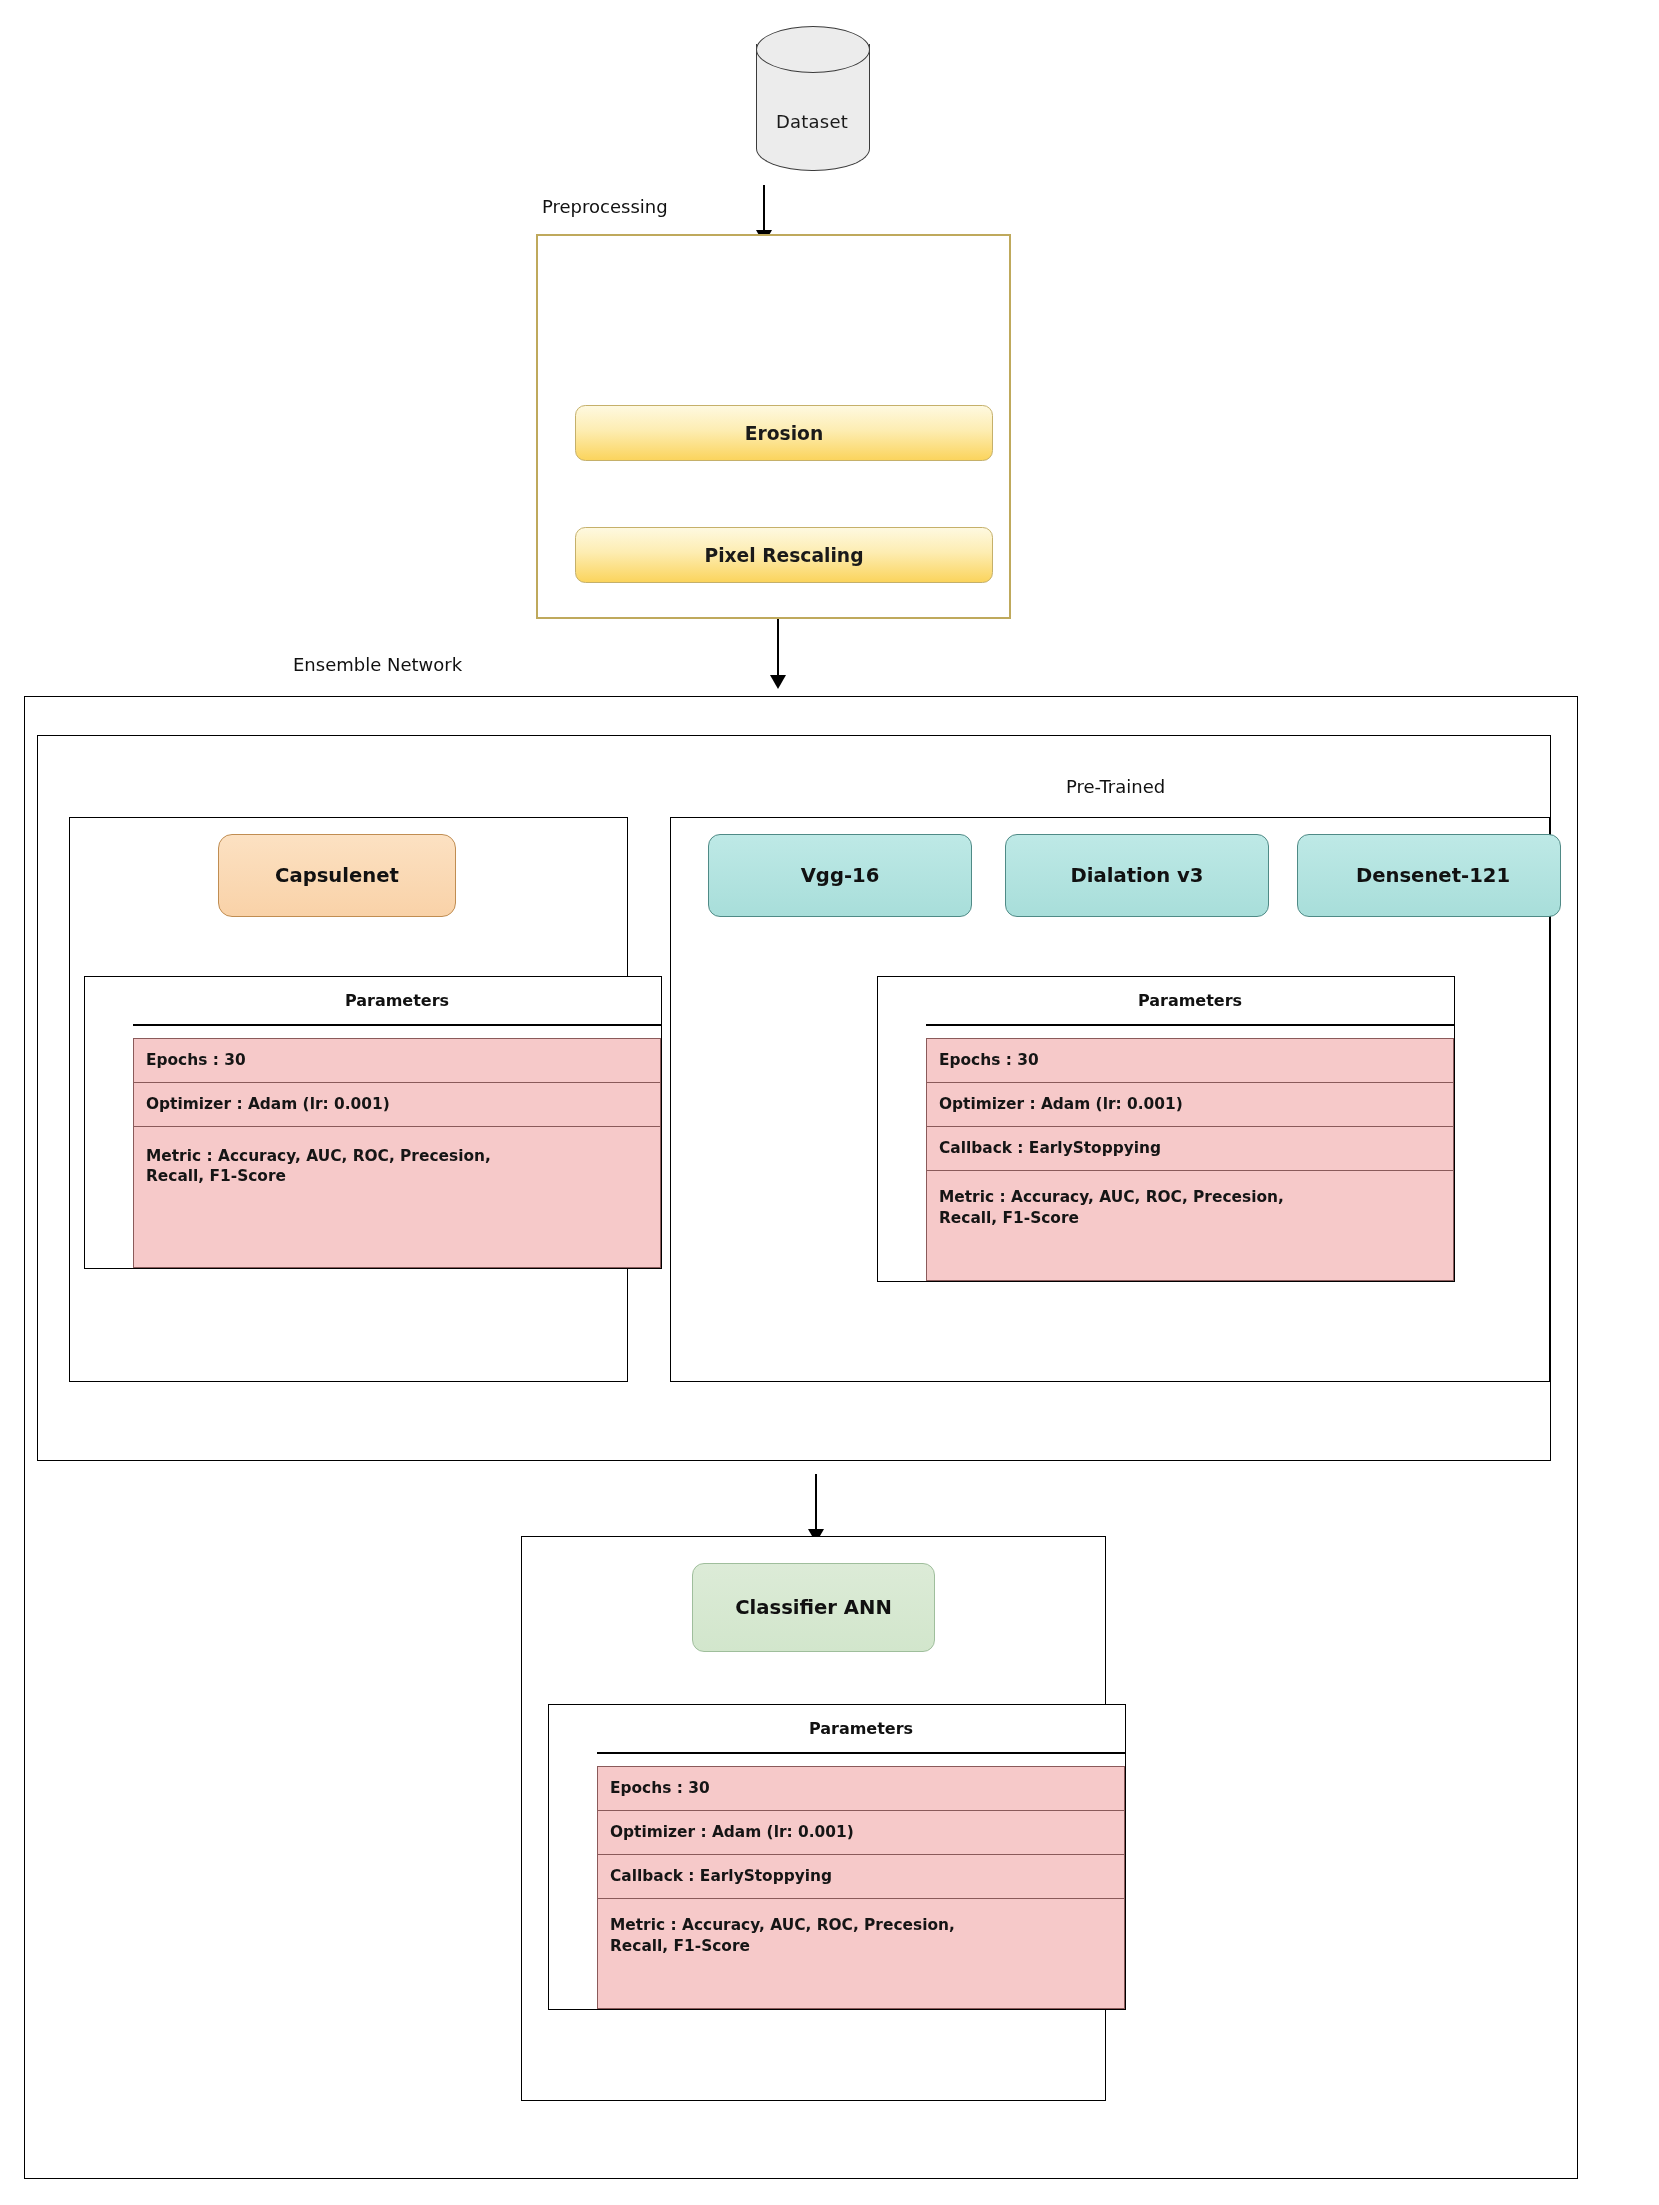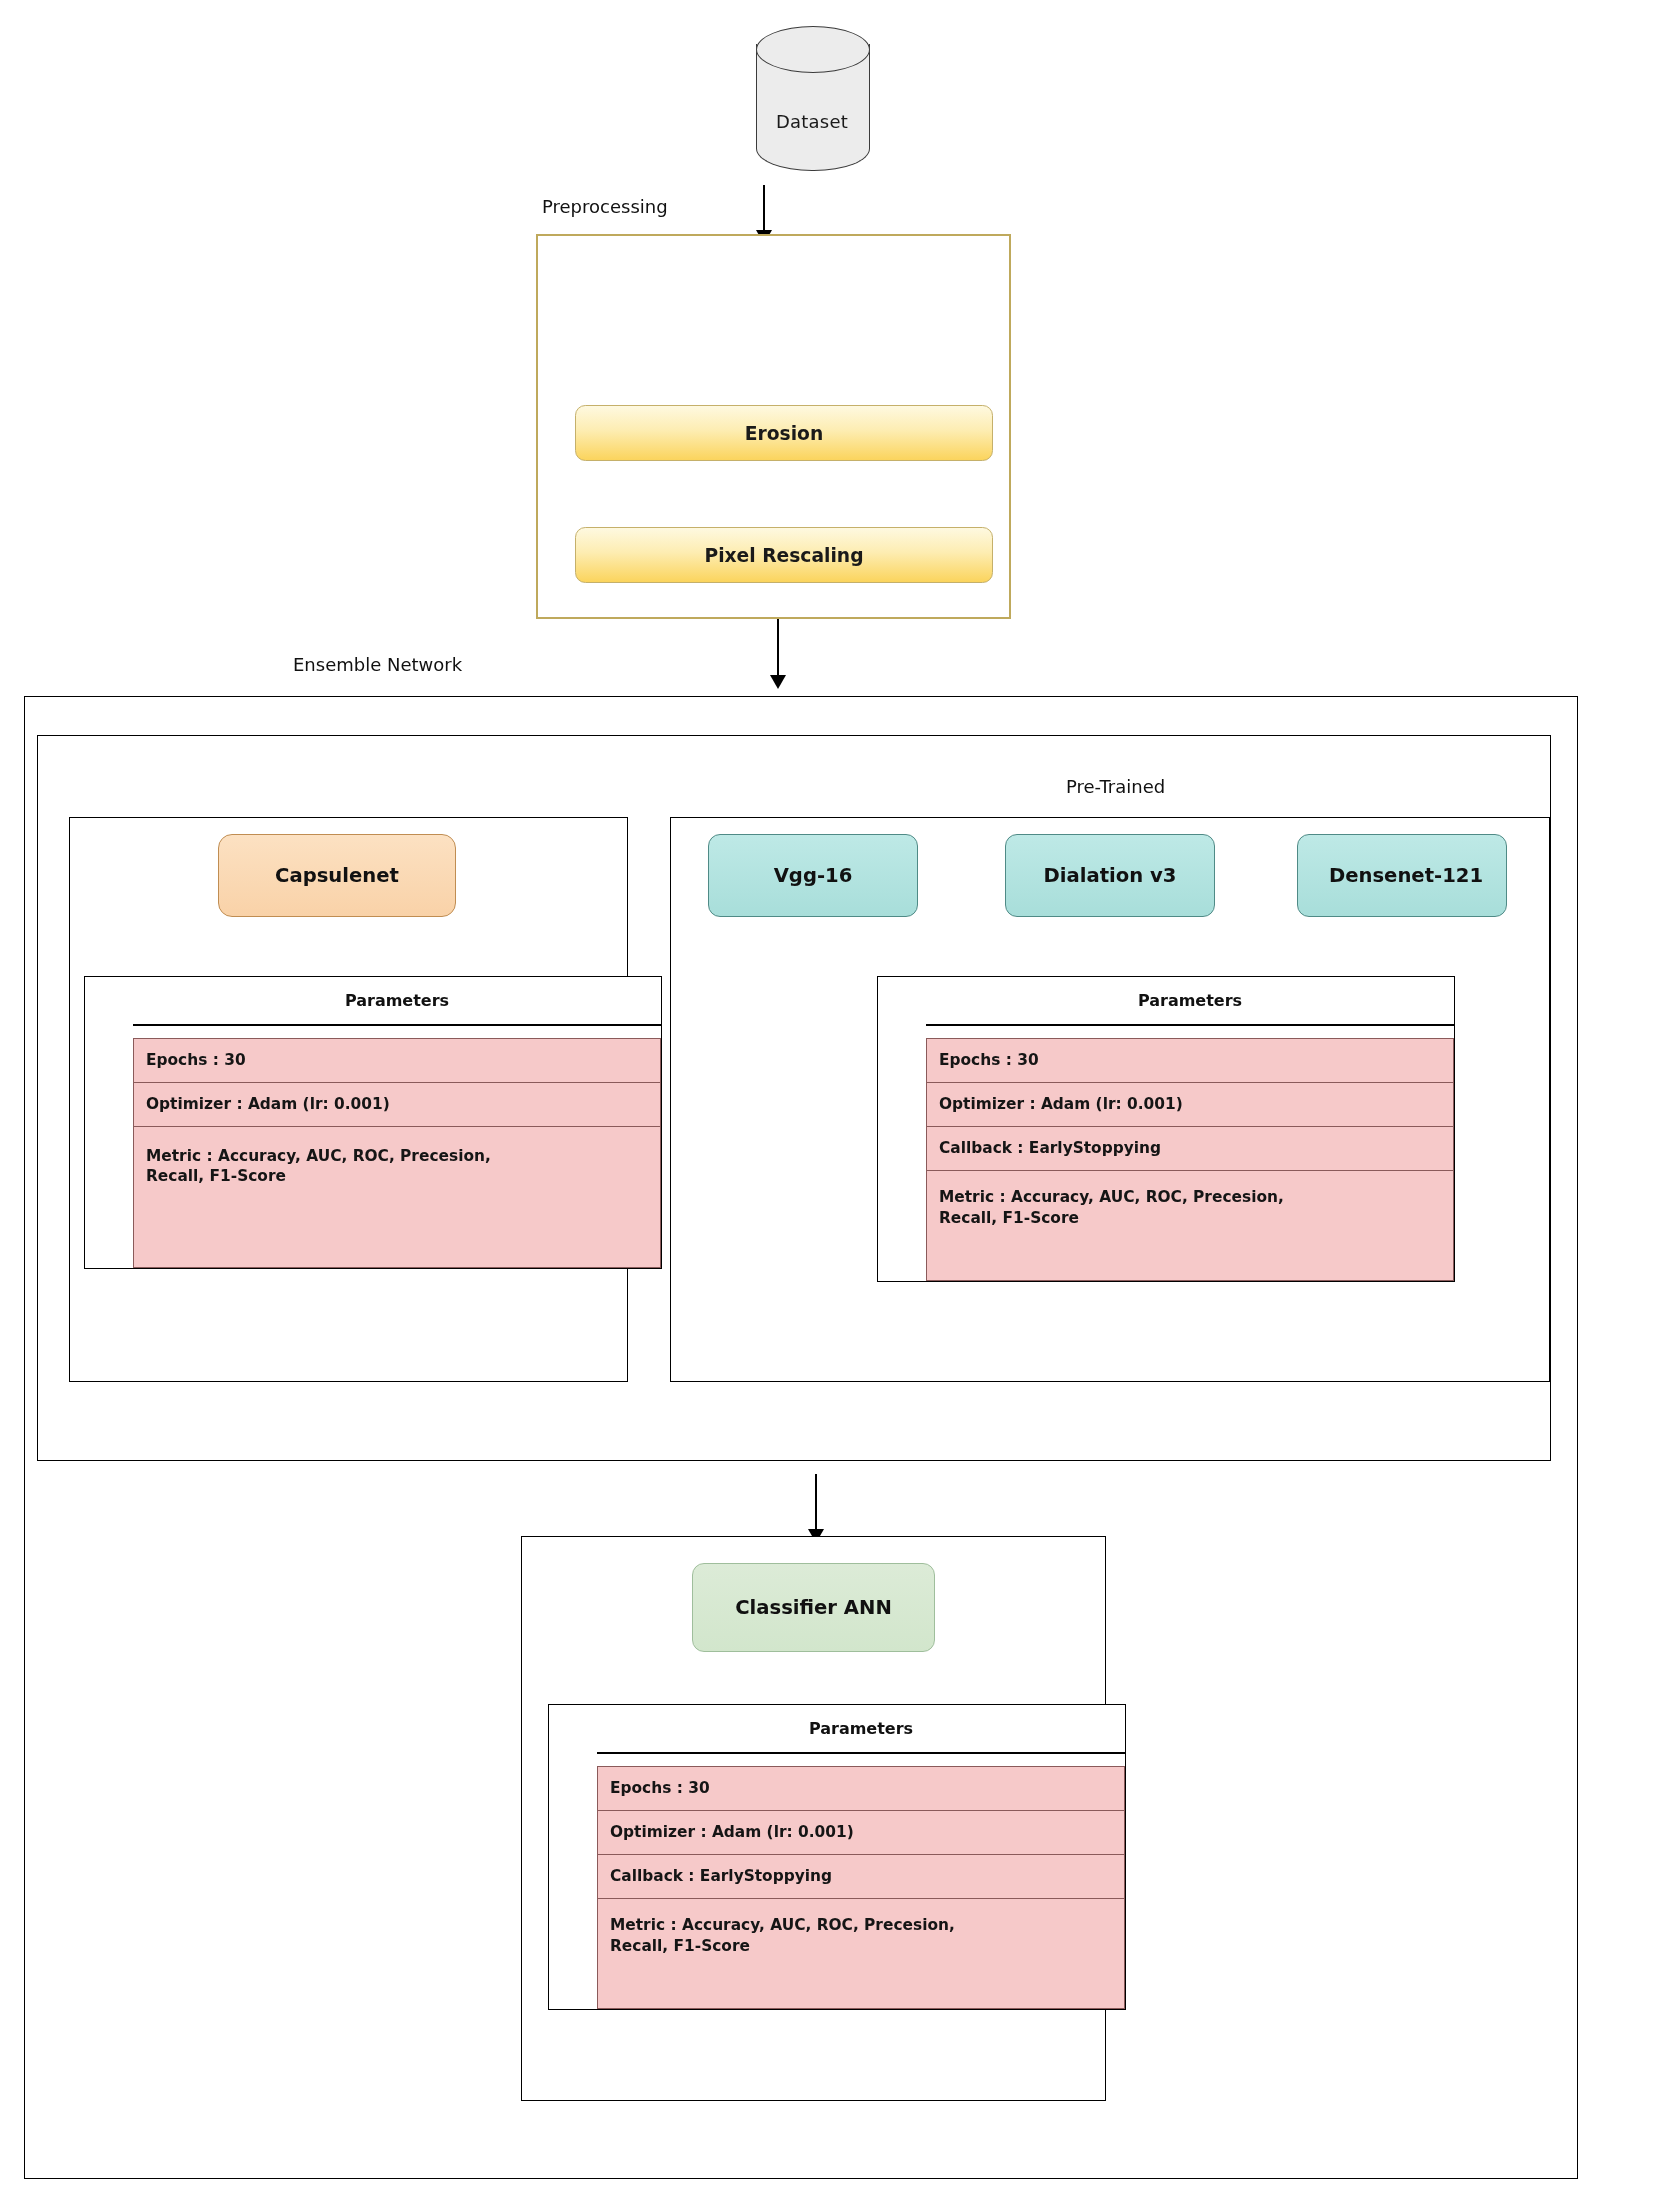--- a/index.html
+++ b/index.html
@@ -126,21 +126,21 @@
     font-size: 18px;
     white-space: nowrap;
   }
   #pretrained-panel {
     left: 670px; top: 817px; width: 880px; height: 565px;
     border: 1.9px solid #000;
     background: #ffffff;
   }
   .model-box {
     position: absolute;
-    top: 834px; width: 210px; height: 83px;
+    top: 834px; width: 264px; height: 83px;
     border: 1.4px solid #4F8A86;
     border-radius: 12px;
     background: linear-gradient(to bottom, #BEE9E6 0%, #A8DEDA 100%);
     display: flex; align-items: center; justify-content: center;
     font-size: 19.6px; font-weight: bold; color: #111;
   }
   #model-vgg16     { left: 708px; }
   #model-inception { left: 1005px; }
   #model-densenet  { left: 1297px; padding-left: 8px; }
 

